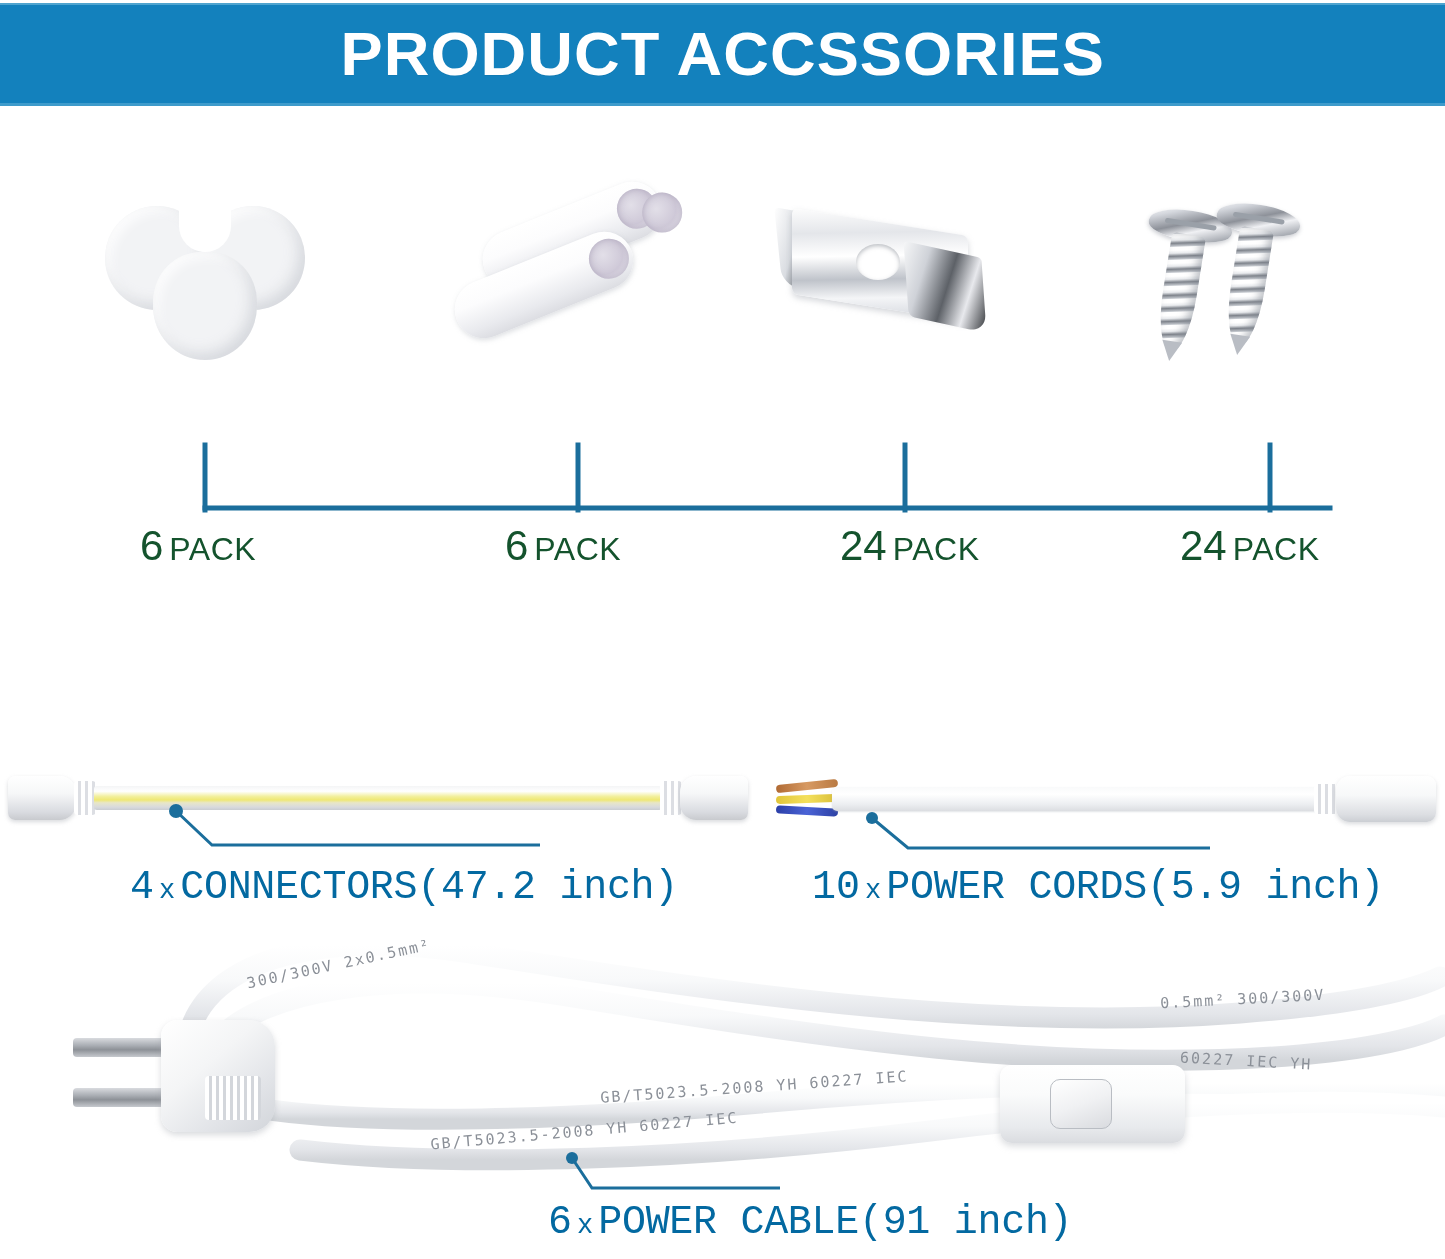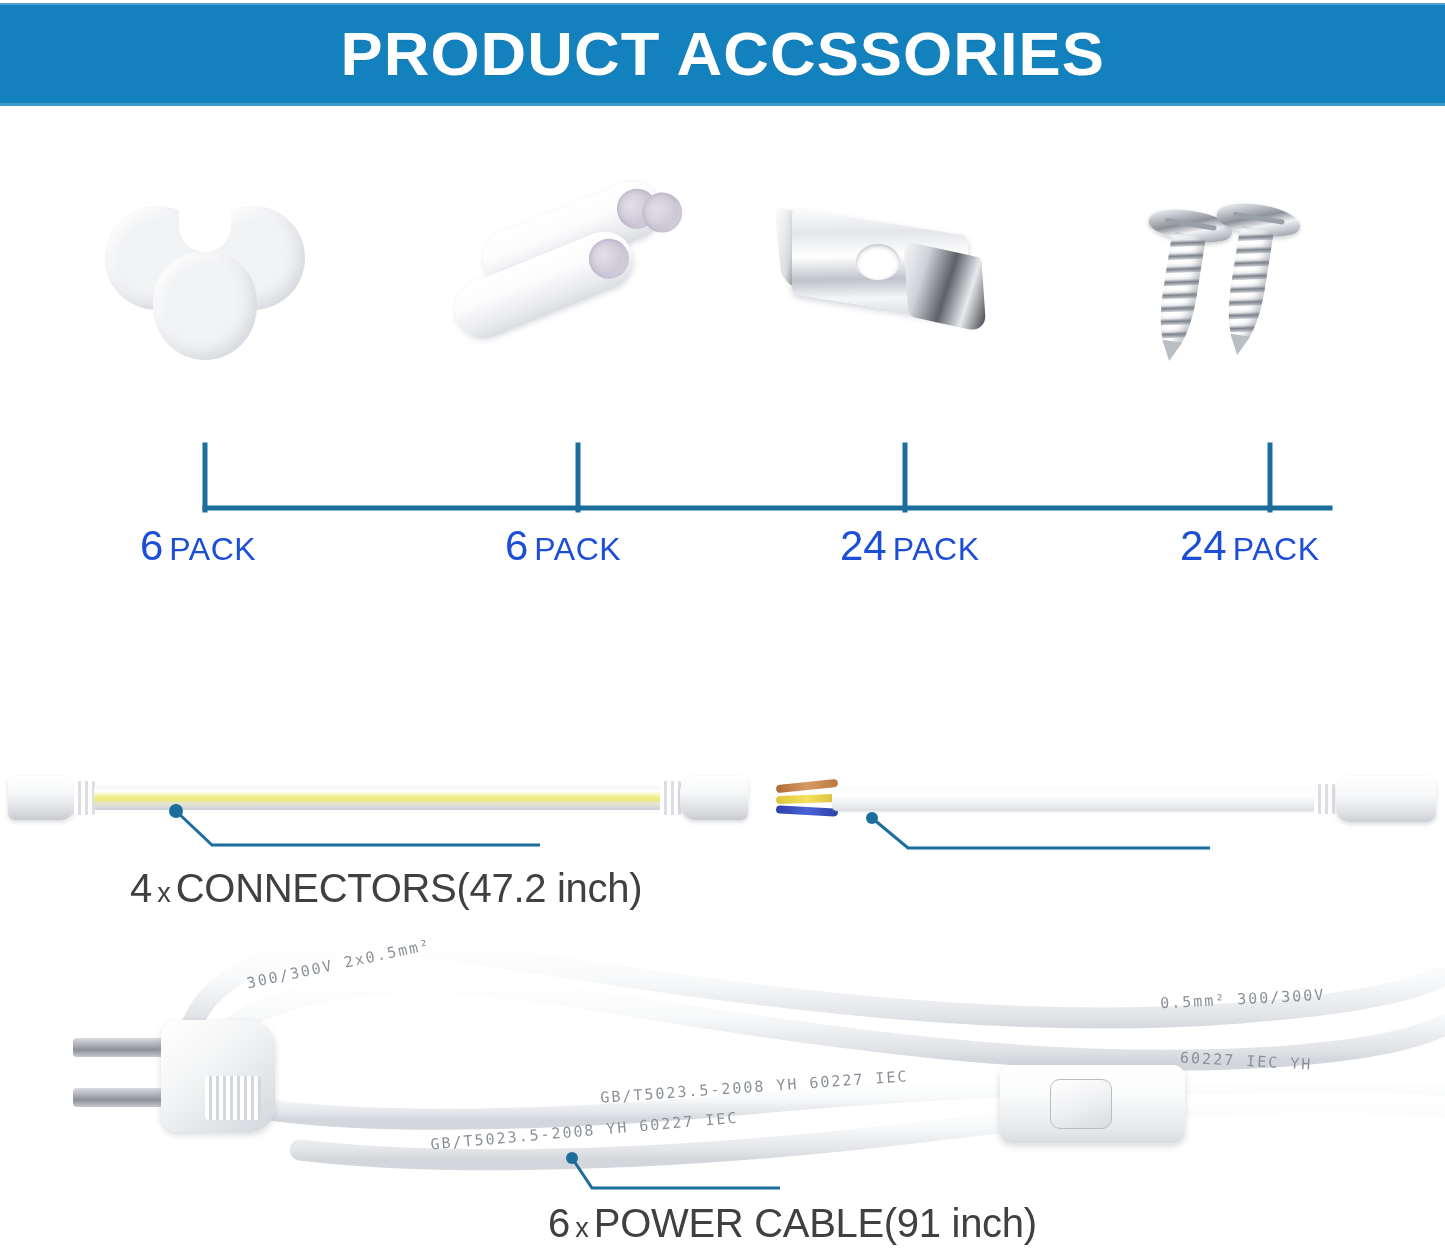--- a/index.html
+++ b/index.html
@@ -152,38 +152,39 @@
     width: 0; height: 0;
     border-left: 10px solid transparent;
     border-right: 10px solid transparent;
     border-top: 20px solid #b9bdc4;
   }
 
   
   .bracket-svg { position: absolute; left: 0; top: 440px; }
   .pack-label {
     position: absolute;
-    color: #1d4ed8;
+    color: #14532d;
     white-space: nowrap;
     line-height: 1;
     text-align: center;
   }
   .pack-label .num {
     font-size: 42px; font-weight: normal; letter-spacing: 0px;
   }
   .pack-label .word {
     font-size: 32px; letter-spacing: 0.5px; margin-left: 6px;
   }
 
   
   .cable-caption {
     position: absolute;
-    color: #404040;
+    color: #0369a1;
     white-space: nowrap;
     line-height: 1;
+    font-family: Liberation Mono, monospace;
   }
   .cable-caption .qty { font-size: 40px; }
   .cable-caption .xs  { font-size: 27px; margin: 0 5px; }
   .cable-caption .txt { font-size: 40px; letter-spacing: -0.3px; }
 
   
   .conn-cable { position: absolute; left: 8px; top: 772px; width: 740px; height: 56px; }
   .conn-cable .plug {
     position: absolute; top: 4px;
     width: 68px; height: 44px;
@@ -400,20 +401,23 @@
     <div class="jacket"></div>
     <div class="collar"></div>
     <div class="plug"></div>
   </div>
 
   <svg style="position:absolute;left:760px;top:800px;" width="685" height="70">
     <polyline points="112,18 148,48 450,48" fill="none" stroke="#1b6e9c" stroke-width="3"></polyline>
     <circle cx="112" cy="18" r="6" fill="#1b6e9c"></circle>
   </svg>
 
+  <div class="cable-caption" style="left:812px; top:868px;">
+    <span class="qty">10</span><span class="xs">x</span><span class="txt">POWER CORDS(5.9 inch)</span>
+  </div>
 
   <div class="pcable-wrap">
     <svg width="1445" height="265" viewBox="0 0 1445 265">
       <defs>
         <linearGradient id="cordg" x1="0" y1="0" x2="0" y2="1">
           <stop offset="0%" stop-color="#ffffff"></stop>
           <stop offset="42%" stop-color="#f8f9fa"></stop>
           <stop offset="82%" stop-color="#e3e5e9"></stop>
           <stop offset="100%" stop-color="#d3d6da"></stop>
         </linearGradient>

